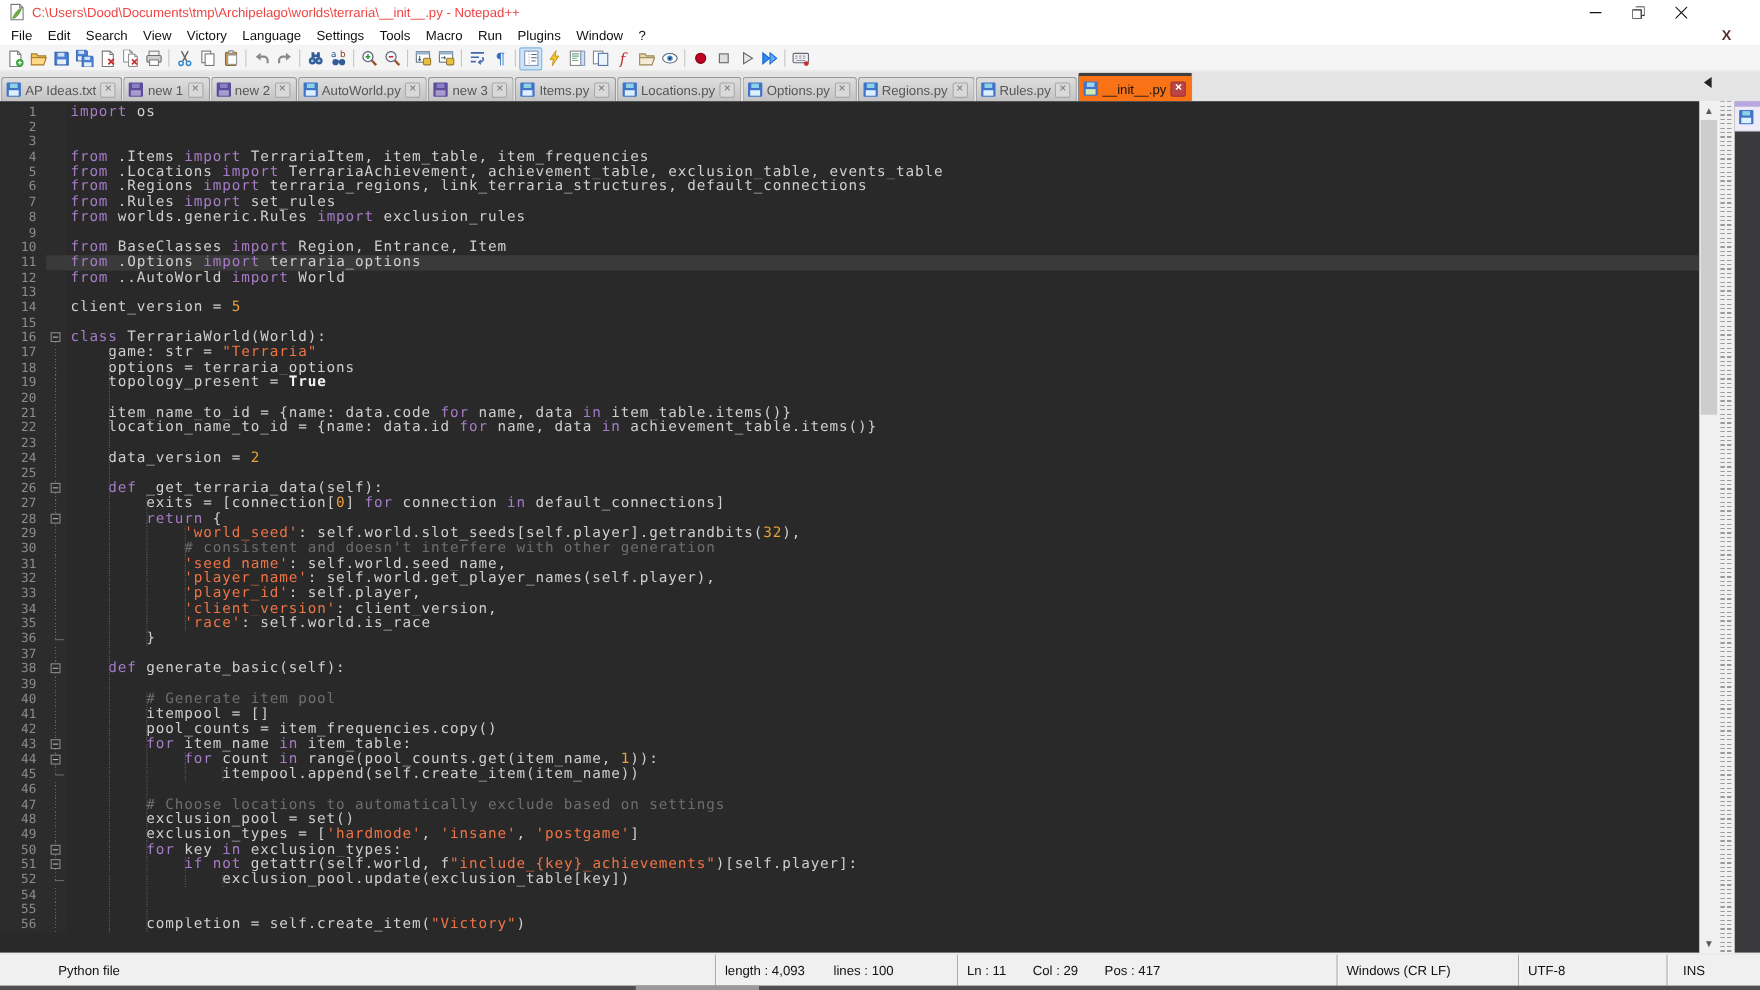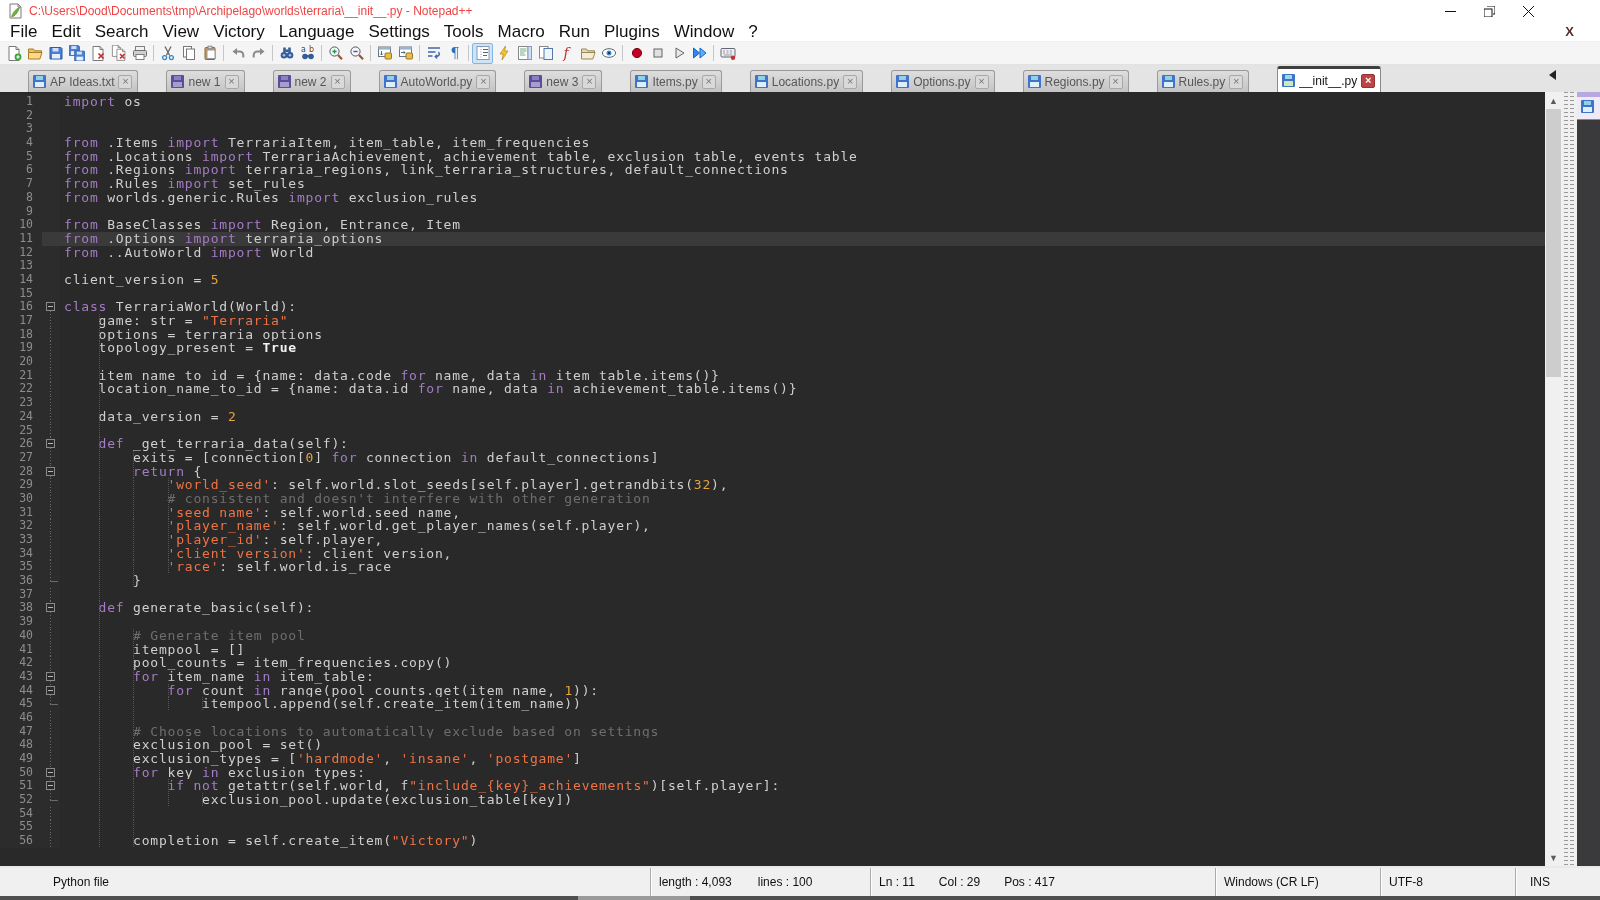--- a/index.html
+++ b/index.html
@@ -11,40 +11,40 @@
   .titlebar { height:22px; background:#ffffff; display:flex; align-items:center; flex:none; }
   .np-icon { width:16px; height:16px; margin:0 6px 0 7px; flex:none; }
   .title-text { font-size:12px; color:#ef4444; white-space:nowrap; }
   .win-btns { margin-left:auto; margin-right:52px; display:flex; height:100%; }
   .win-btn { width:39px; height:100%; display:flex; align-items:center; justify-content:center; color:#111; }
   .win-btn svg { display:block; }
 
   
   .menubar { height:20px; background:#ffffff; display:flex; align-items:center; padding-left:3px;
              position:relative; flex:none; border-bottom:1px solid #f0f0f0; }
-  .menu-item { font-size:17px; color:#111; padding:2px 7px; white-space:pre; }
+  .menu-item { font-size:12px; color:#111; padding:2px 7px; white-space:pre; }
   .menu-close-x { position:absolute; right:26px; top:2px; font-size:13px; color:#5a2d2d; font-weight:bold; }
 
   
   .toolbar { height:23px; background:#f5f5f5; border-bottom:1px solid #e2e2e2;
              display:flex; align-items:center; padding-left:3px; flex:none; }
   .tbtn { width:21px; height:21px; display:flex; align-items:center; justify-content:center;
           border:1px solid transparent; border-radius:2px; flex:none; }
   .tbtn.pressed { background:#cde4f7; border-color:#84b6e0; }
   .tsep { width:1px; height:16px; background:#c6c6c6; margin:0 3px; flex:none; }
   .tbtn svg { display:block; }
 
   
   .tabbar { height:27px; background:#e4e4e4; display:flex; align-items:flex-end;
             padding-left:1px; flex:none; position:relative; padding-right:58px; overflow:hidden; }
   .tab { height:22px; display:flex; align-items:center; padding:0 5px 0 4px;
          background:linear-gradient(#dedede,#c3c3c3); border:1px solid #9a9a9a; border-bottom:none;
-         border-radius:3px 3px 0 0; margin-right:1px; white-space:nowrap; flex:none;margin-left:27px; }
+         border-radius:3px 3px 0 0; margin-right:1px; white-space:nowrap; flex:none; }
   .tab .tab-label { font-size:12px; color:#565656; margin:0 4px; }
-  .tab.active { height:26px; background:#ffffff; border-color:#8a8a8a; border-top:3px solid #3f3f3f; }
+  .tab.active { height:26px; background:#f97316; border-color:#8a8a8a; border-top:3px solid #3f3f3f; }
   .tab.active .tab-label { color:#141414; }
   .floppy { width:13px; height:13px; position:relative; flex:none; border-radius:1px; }
   .floppy::before { content:""; position:absolute; left:3px; top:1px; width:7px; height:4px; }
   .floppy::after  { content:""; position:absolute; left:2px; top:7px; width:9px; height:5px; }
   .floppy.blue   { background:#3f74c8; }
   .floppy.blue::before { background:#8fd2e8; }
   .floppy.blue::after  { background:#ddeefc; }
   .floppy.purple { background:#5c4d9b; }
   .floppy.purple::before { background:#8d7fc4; }
   .floppy.purple::after  { background:#a79ccd; }

